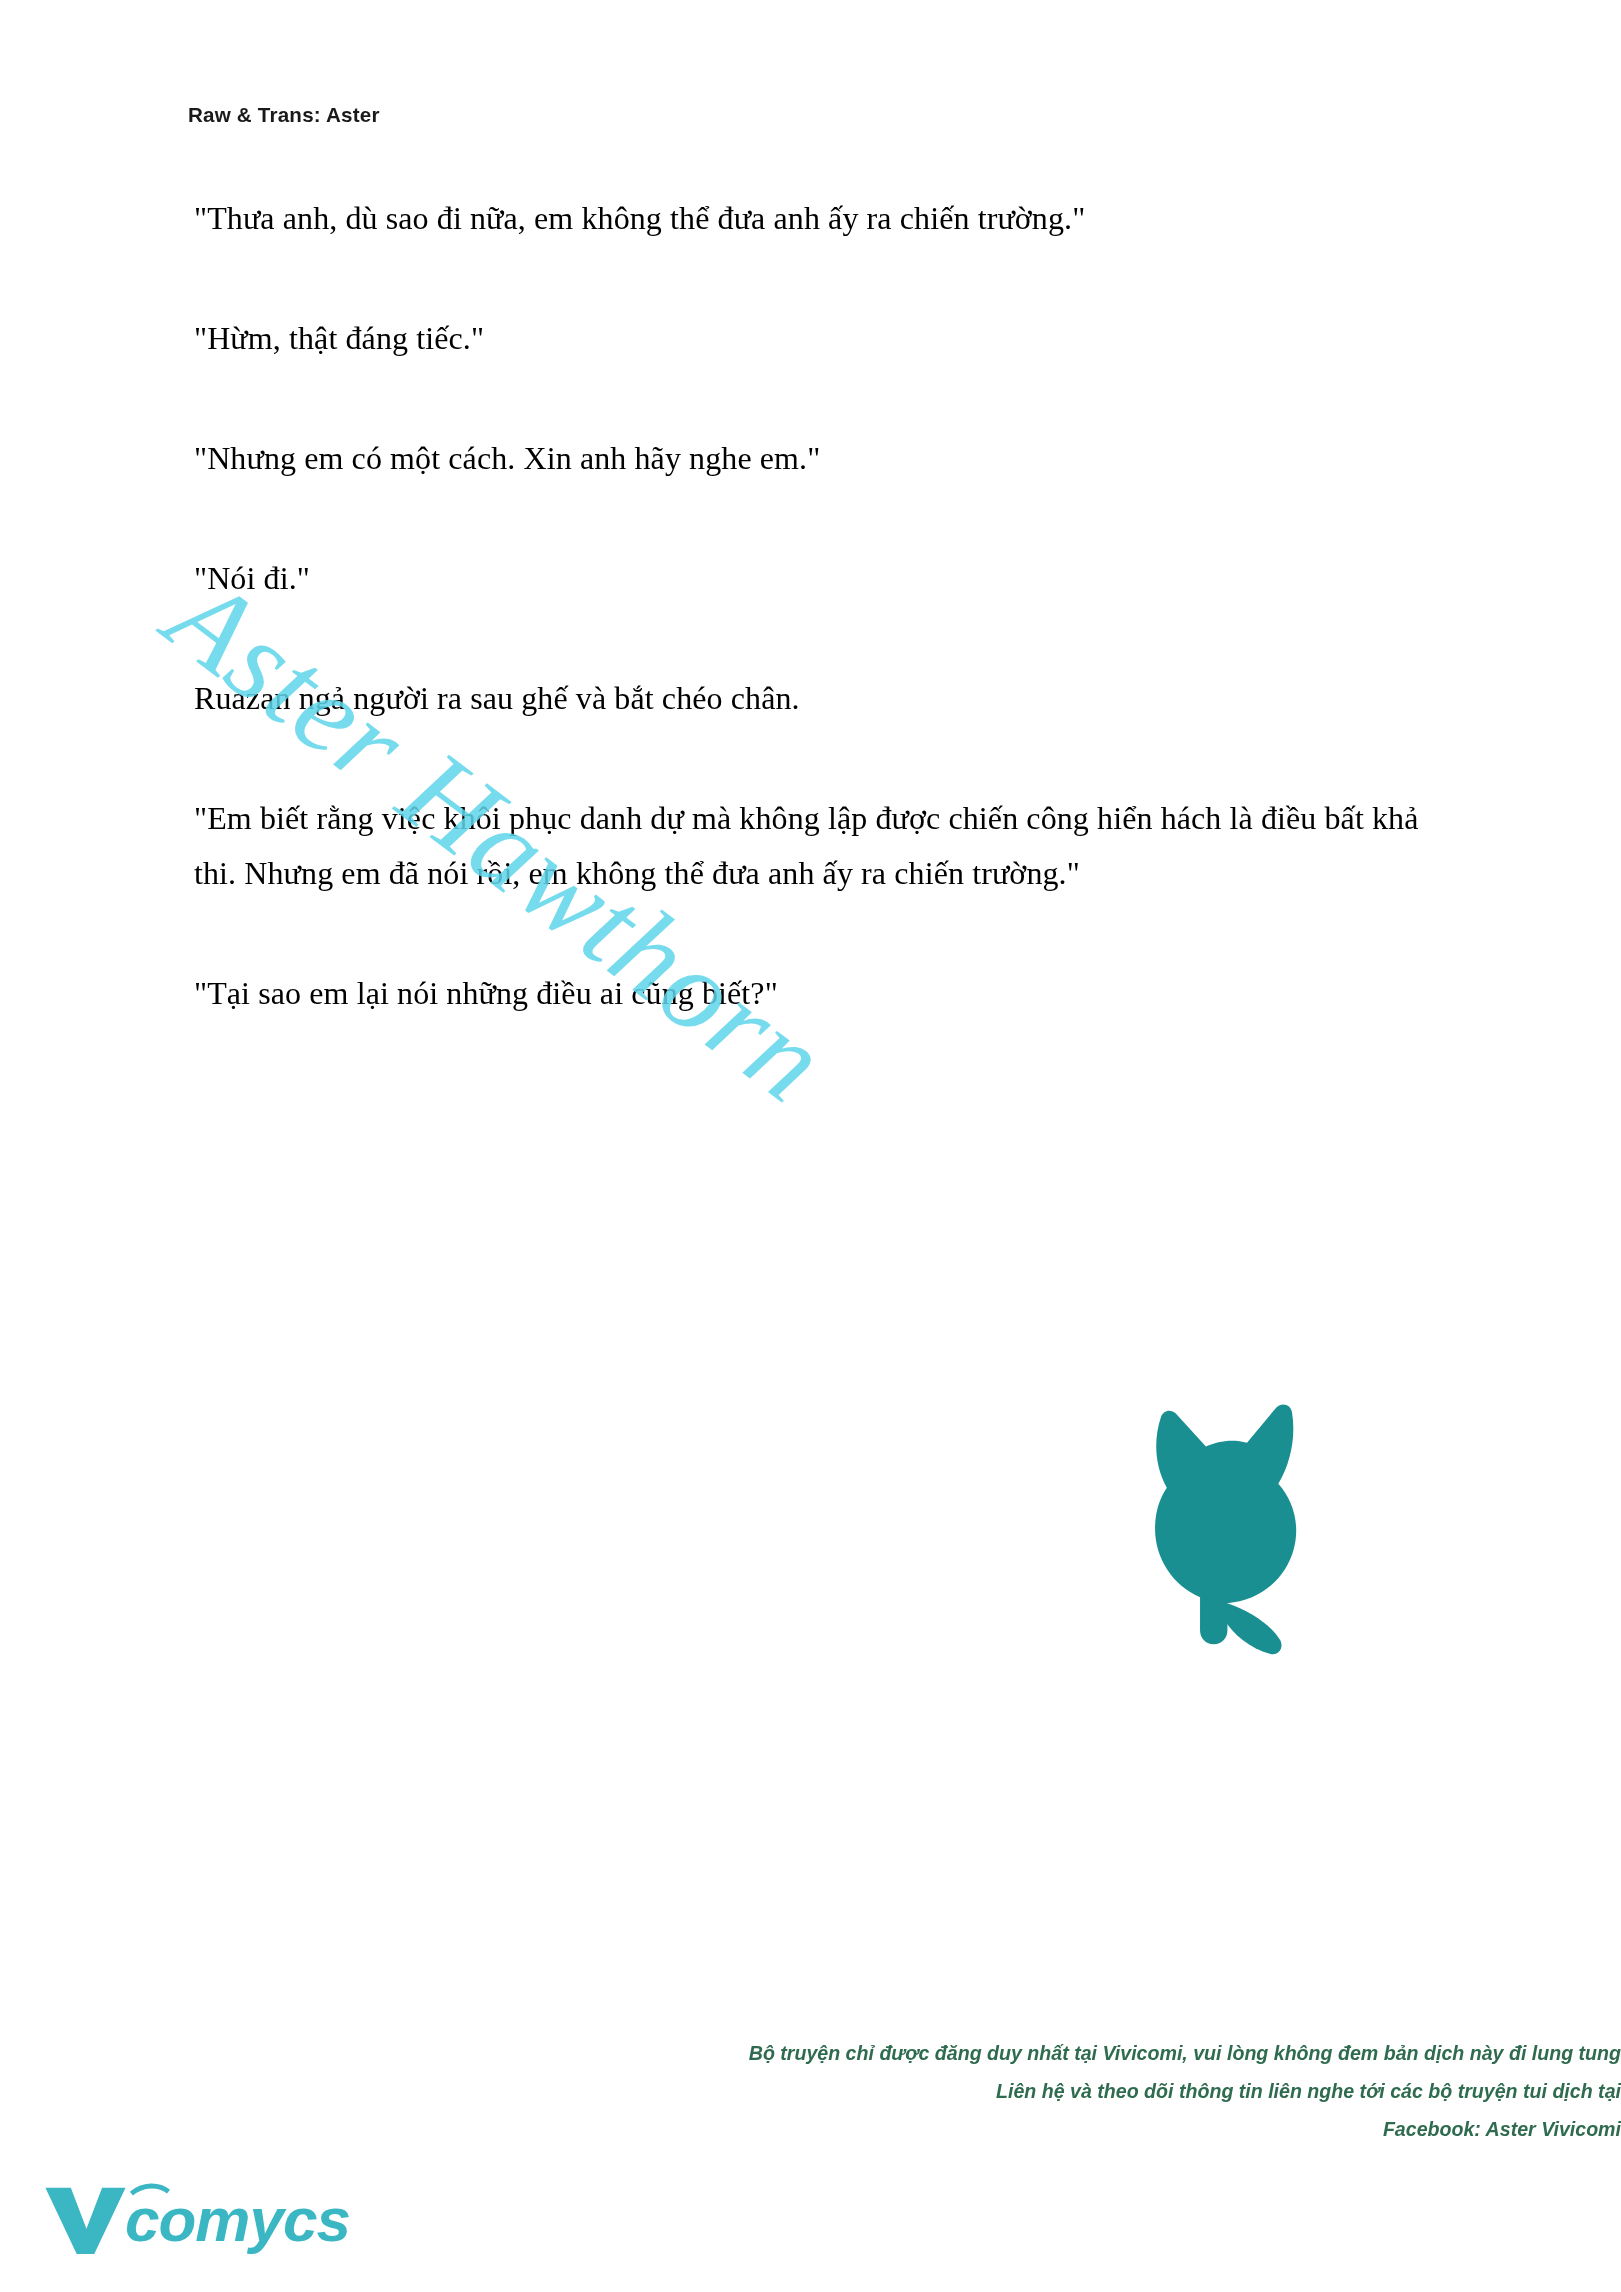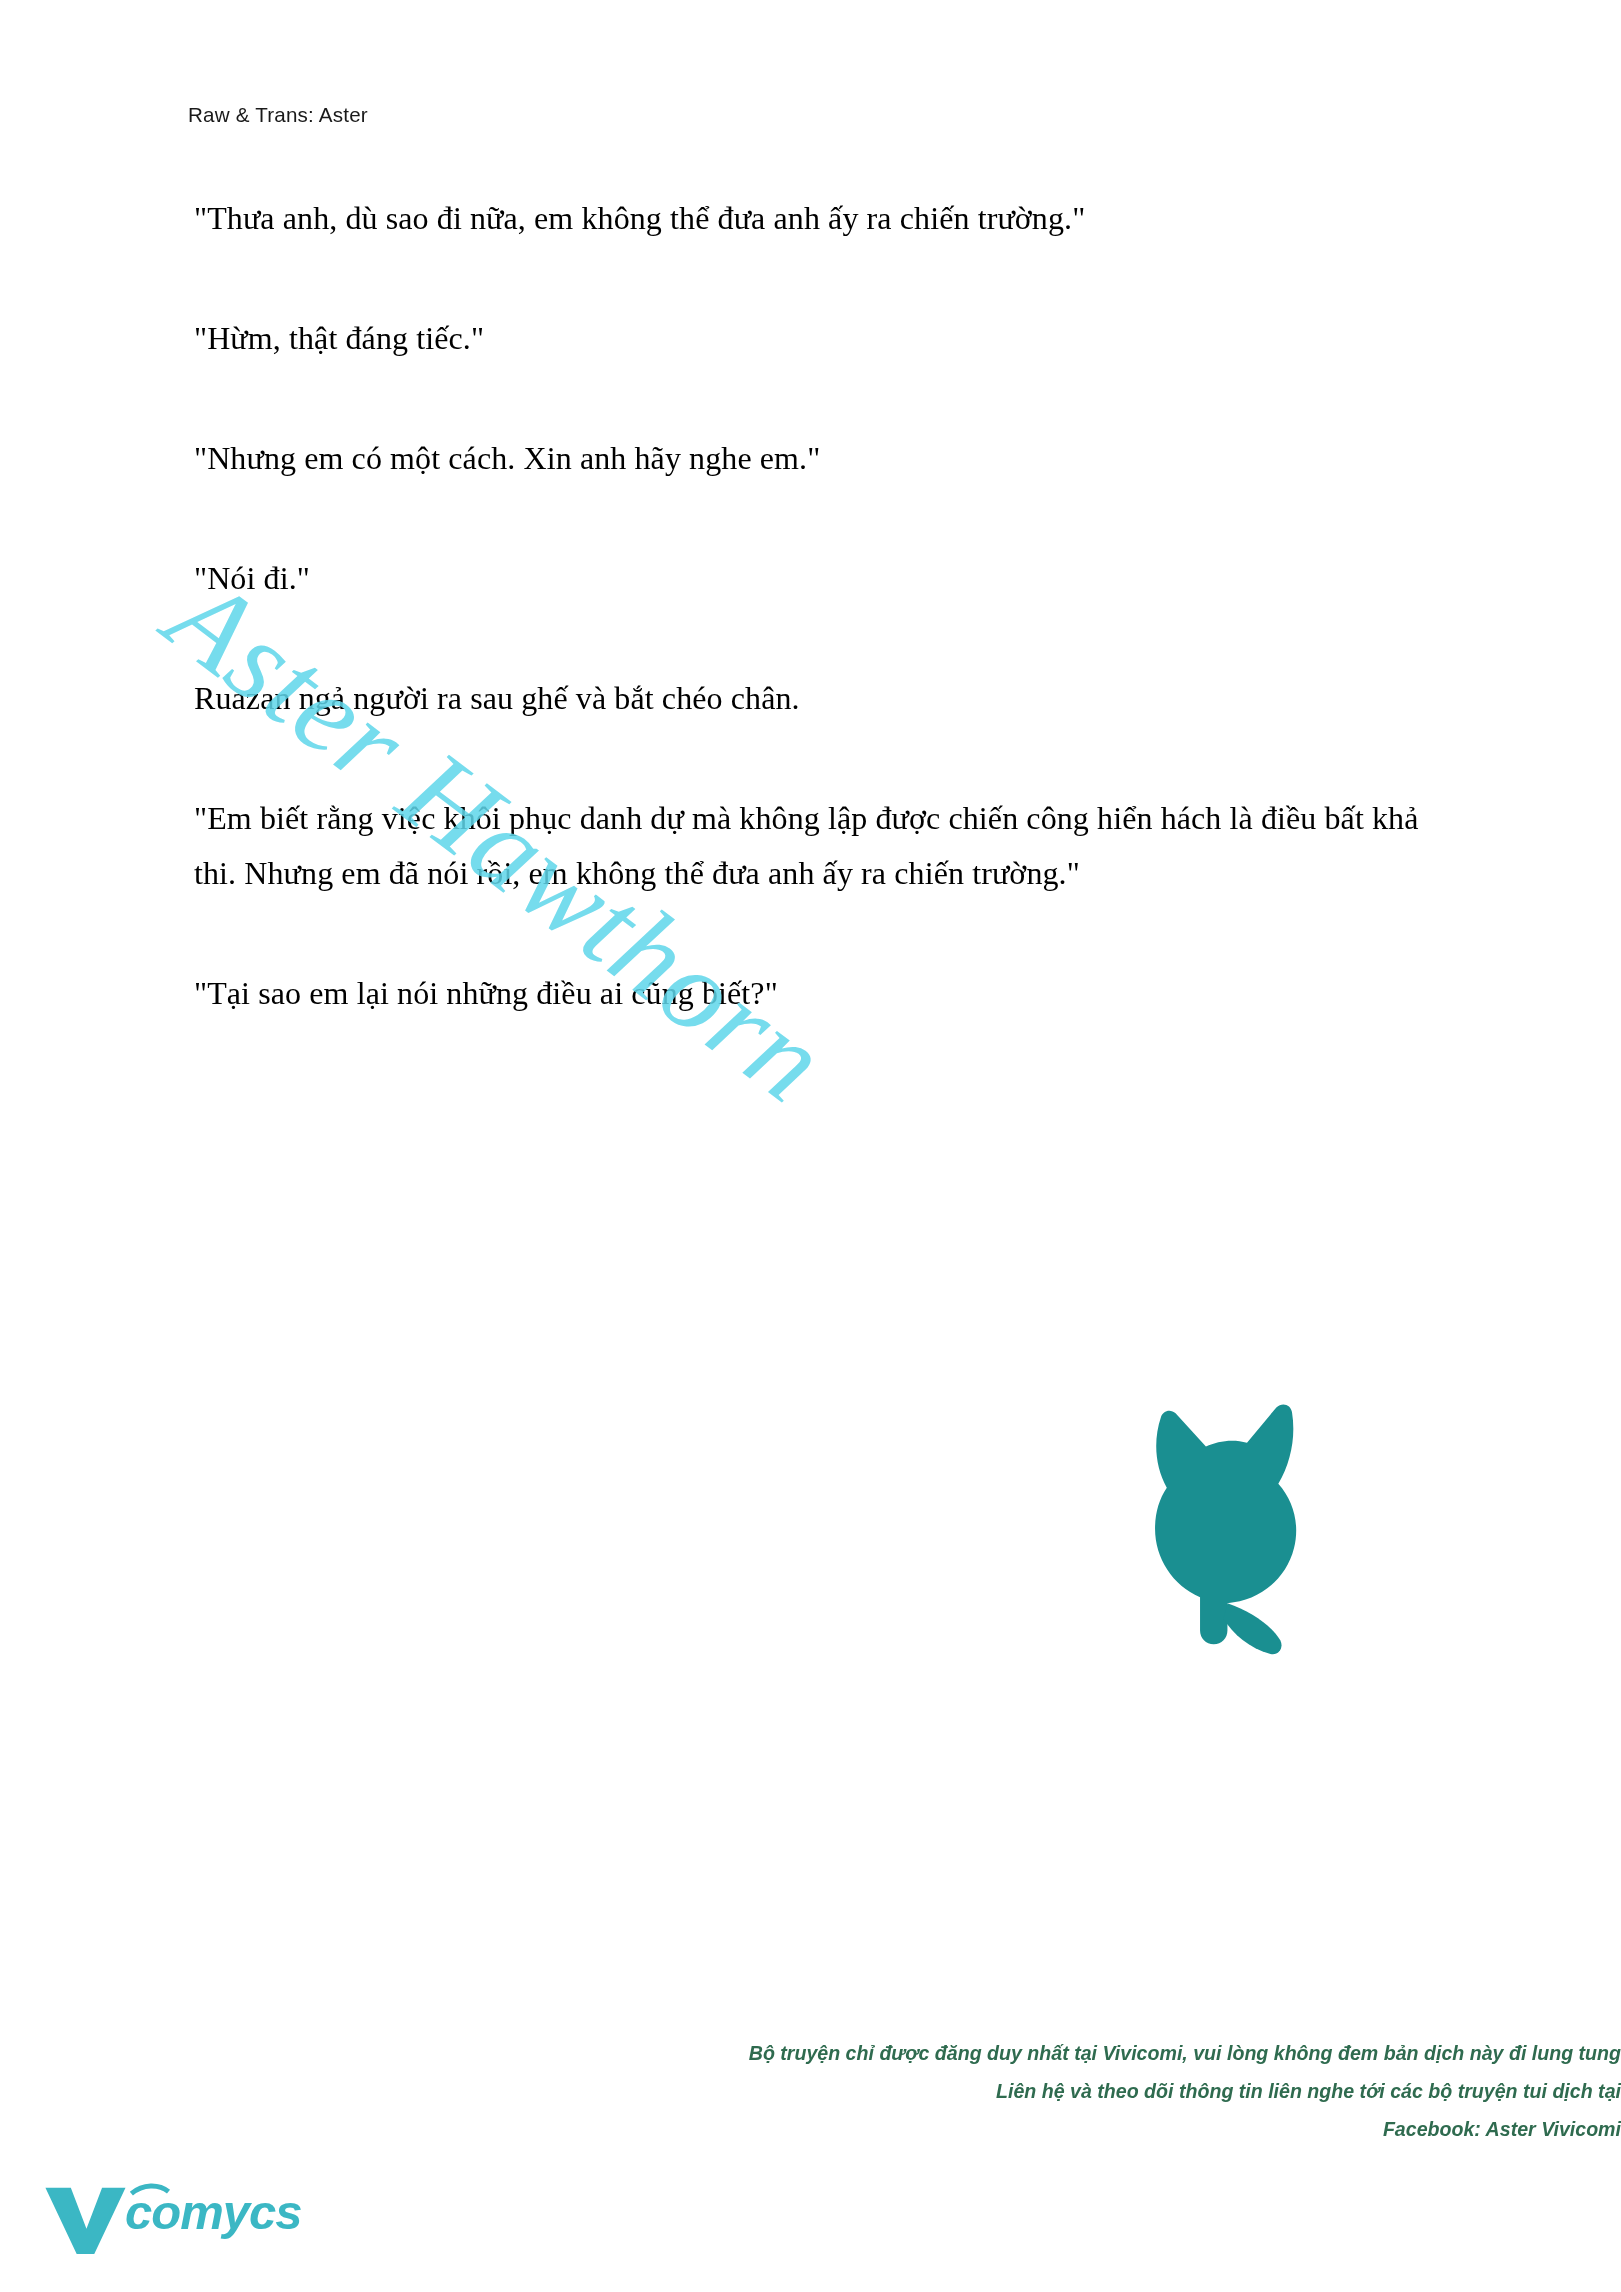--- a/index.html
+++ b/index.html
@@ -21,20 +21,21 @@
   }
 
   .header-credit {
     position: absolute;
     top: 103px;
     left: 188px;
     font-family: "Liberation Sans", sans-serif;
     font-size: 20.6px;
     color: #1a1a1a;
     letter-spacing: 0.2px;
+    font-weight: bold;
   }
 
   .body-text {
     position: absolute;
     top: 191px;
     left: 194px;
     width: 1255px;
   }
 
   .para {
@@ -97,21 +98,21 @@
     width: 255px;
     height: 84px;
   }
   .brand-logo .brand-text {
     position: absolute;
     left: 29px;
     top: 9.8px;
     font-family: "Liberation Sans", sans-serif;
     font-weight: bold;
     font-style: italic;
-    font-size: 49px;
+    font-size: 62px;
     color: #3bb7c4;
     letter-spacing: -1px;
   }
 </style>
 </head>
 <body>
 
 <div class="page">
 
   <div class="header-credit">Raw &amp; Trans: Aster</div>

